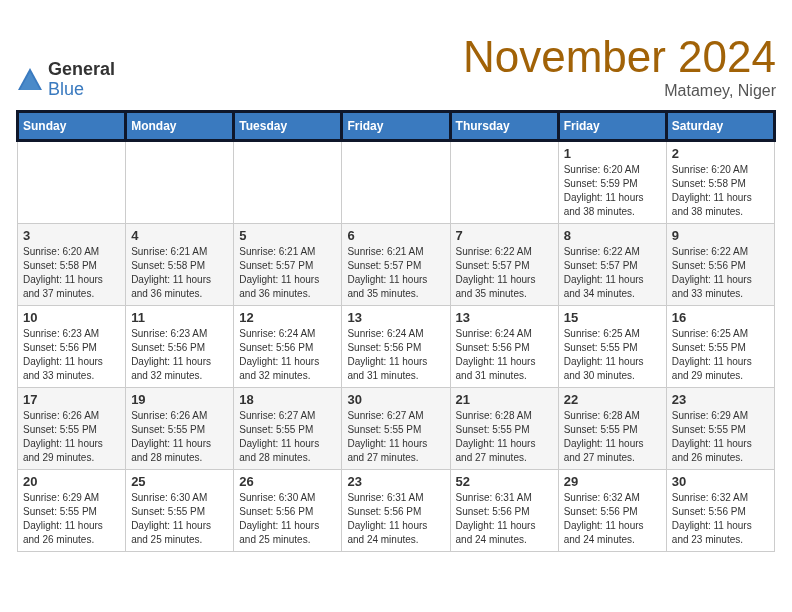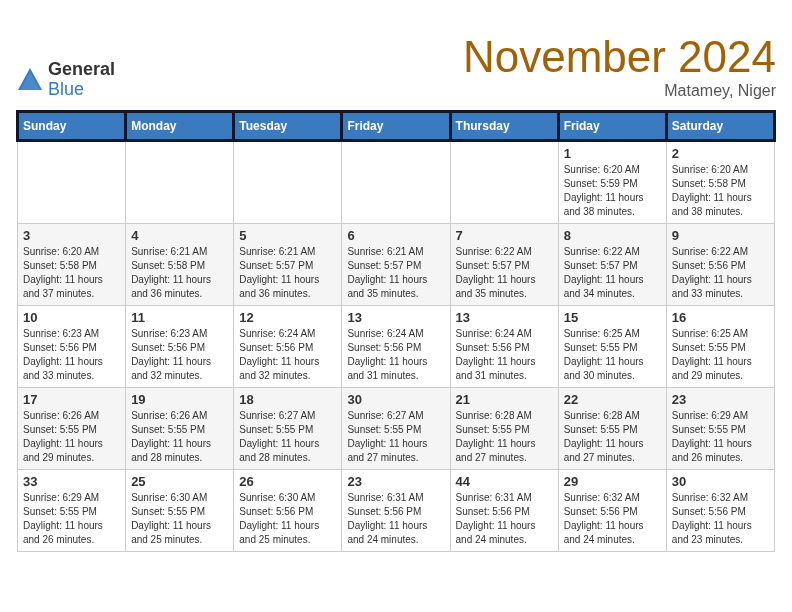--- a/index.html
+++ b/index.html
@@ -277,21 +277,21 @@
         </td>
         <td>
           <span class="day-num">23</span>
           <div class="day-info" style="white-space: pre-line;">Sunrise: 6:29 AM
 Sunset: 5:55 PM
 Daylight: 11 hours and 26 minutes.</div>
         </td>
       </tr>
       <tr>
         <td>
-          <span class="day-num">33</span>
+          <span class="day-num">20</span>
           <div class="day-info" style="white-space: pre-line;">Sunrise: 6:29 AM
 Sunset: 5:55 PM
 Daylight: 11 hours and 26 minutes.</div>
         </td>
         <td>
           <span class="day-num">25</span>
           <div class="day-info" style="white-space: pre-line;">Sunrise: 6:30 AM
 Sunset: 5:55 PM
 Daylight: 11 hours and 25 minutes.</div>
         </td>
@@ -301,21 +301,21 @@
 Sunset: 5:56 PM
 Daylight: 11 hours and 25 minutes.</div>
         </td>
         <td>
           <span class="day-num">23</span>
           <div class="day-info" style="white-space: pre-line;">Sunrise: 6:31 AM
 Sunset: 5:56 PM
 Daylight: 11 hours and 24 minutes.</div>
         </td>
         <td>
-          <span class="day-num">44</span>
+          <span class="day-num">52</span>
           <div class="day-info" style="white-space: pre-line;">Sunrise: 6:31 AM
 Sunset: 5:56 PM
 Daylight: 11 hours and 24 minutes.</div>
         </td>
         <td>
           <span class="day-num">29</span>
           <div class="day-info" style="white-space: pre-line;">Sunrise: 6:32 AM
 Sunset: 5:56 PM
 Daylight: 11 hours and 24 minutes.</div>
         </td>

